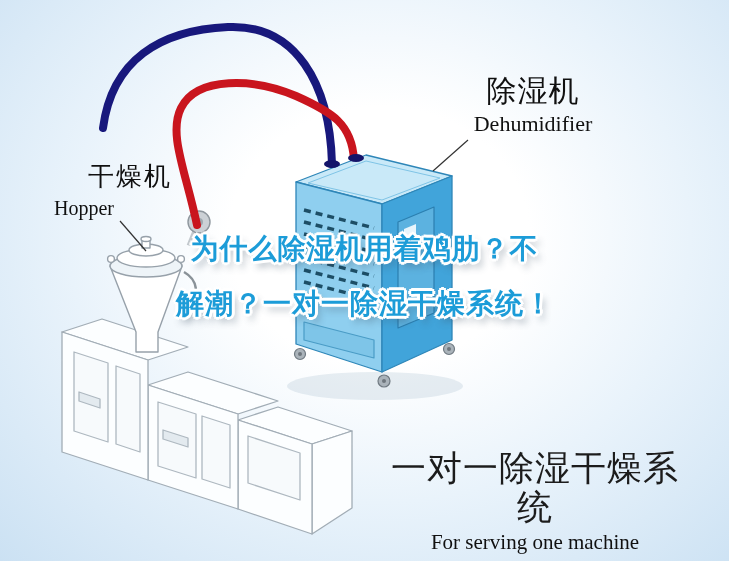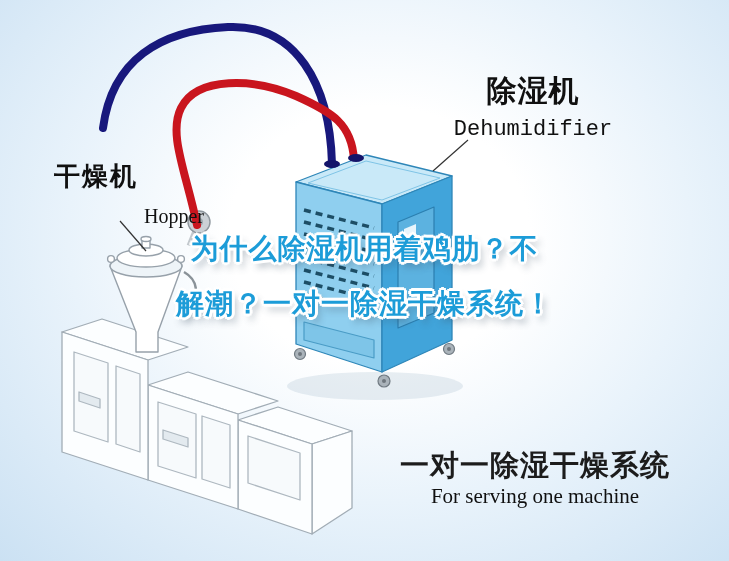--- a/index.html
+++ b/index.html
@@ -5,30 +5,30 @@
   html,body{margin:0;padding:0;background:#ffffff;}
   .stage{
     position:relative;
     width:729px;height:561px;
     overflow:hidden;
     font-family:"DejaVu Sans","Liberation Sans",sans-serif;
     background:radial-gradient(ellipse at 52% 42%, #ffffff 28%, #e9f3fb 58%, #cbe1f3 100%);
   }
   .stage svg.art{position:absolute;left:0;top:0;width:729px;height:561px;}
   .label{position:absolute;line-height:1.12;}
-  .label .zh{font-weight:700;color:#101010;}
+  .label .zh{font-weight:400;color:#101010;}
   .label .en{font-family:"Liberation Serif","DejaVu Serif",serif;color:#101010;}
   .label-dehu{left:443px;top:74px;width:180px;text-align:center;}
   .label-dehu .zh{font-size:30px;letter-spacing:1px;}
-  .label-dehu .en{font-size:22px;margin-top:10px;font-family:Liberation Mono, monospace;}
+  .label-dehu .en{font-size:22px;margin-top:4px;}
   .label-dryer{left:54px;top:162px;width:150px;text-align:left;}
-  .label-dryer .zh{font-size:26px;letter-spacing:2px;}
-  .label-dryer .en{font-size:20px;margin-top:14px;text-align:right;}
+  .label-dryer .zh{font-size:26px;letter-spacing:2px;margin-left:34px;}
+  .label-dryer .en{font-size:20px;margin-top:6px;}
   .label-system{left:380px;top:449px;width:310px;text-align:center;}
-  .label-system .zh{font-size:29px;letter-spacing:1px;color:#1c1c1c;}
+  .label-system .zh{font-size:35px;letter-spacing:1px;color:#1c1c1c;}
   .label-system .en{font-size:21px;margin-top:4px;}
   .headline{
     position:absolute;left:0;right:0;top:221px;
     text-align:center;
     font-weight:900;
     font-size:28px;
     line-height:55px;
     letter-spacing:1px;
     color:#1C9CD8;
     text-shadow:

